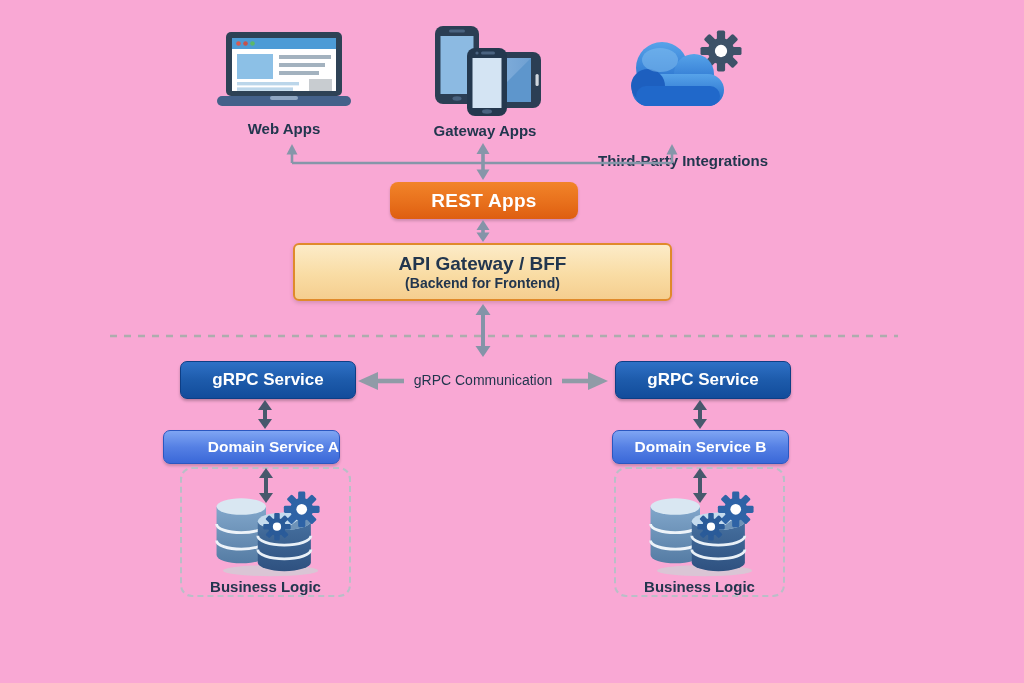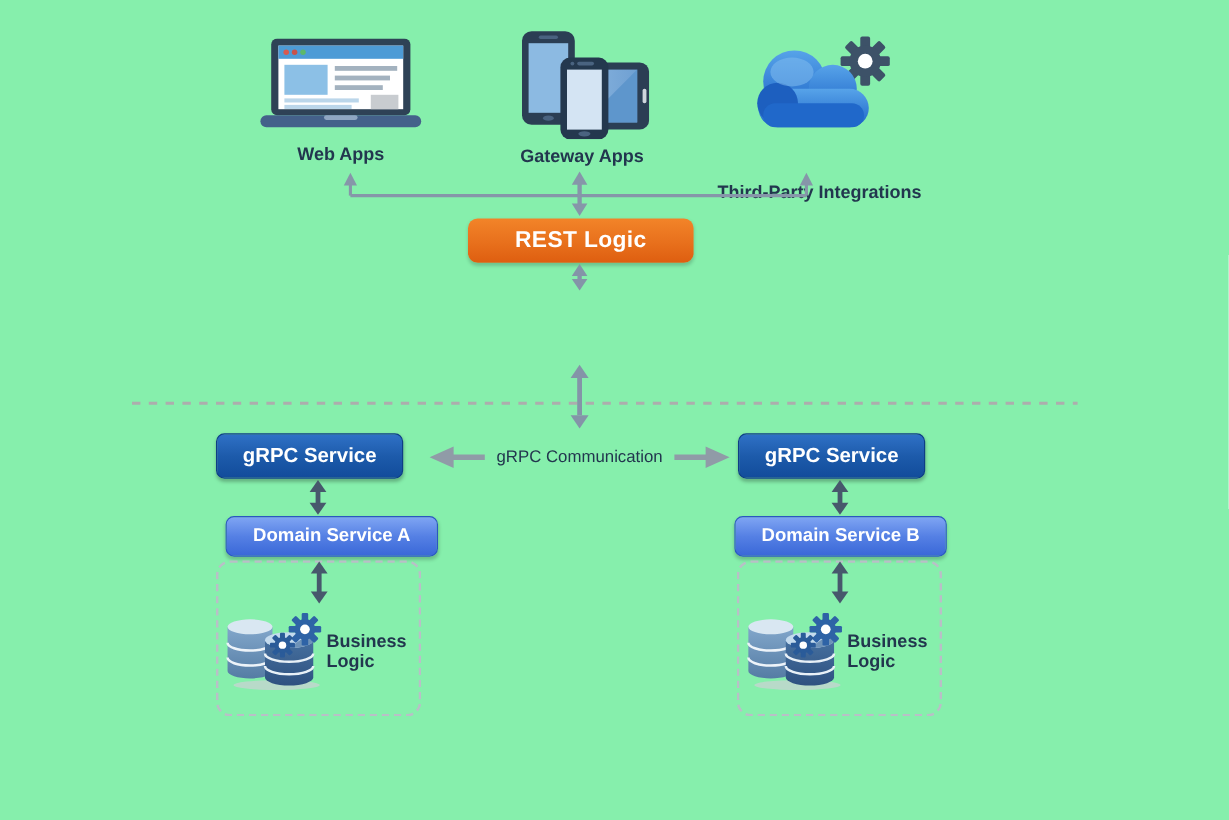--- a/index.html
+++ b/index.html
@@ -1,17 +1,17 @@
 <!DOCTYPE html>
 <html><head>
 <meta charset="utf-8">
 <style>
   html,body{margin:0;padding:0;background:#fff;}
   .canvas{
-    position:relative;width:1024px;height:683px;background:#86efac;
+    position:relative;width:1024px;height:683px;background:#f9a8d4;
     overflow:hidden;font-family:"Liberation Sans", sans-serif;
   }
   .abs{position:absolute;}
   .client{display:flex;flex-direction:column;align-items:center;}
   .client-label{font-size:15px;font-weight:700;color:#22364E;margin-top:6px;white-space:nowrap;}
 
   .box{display:flex;flex-direction:column;align-items:center;justify-content:center;text-align:center;}
   .rest-box{
     left:390px;top:182px;width:188px;height:37px;border-radius:8px;
     background:linear-gradient(180deg,#F28429 0%,#E8701C 55%,#DE5E10 100%);
@@ -20,37 +20,37 @@
   .rest-box .t{color:#fff;font-size:19px;font-weight:700;letter-spacing:.3px;}
   .gateway-box{
     left:293px;top:243px;width:379px;height:58px;border-radius:6px;
     background:linear-gradient(180deg,#FCEBC8 0%,#F9DCA4 55%,#F5CE8F 100%);
     border:2px solid #E08A2B;box-sizing:border-box;
     box-shadow:0 2px 4px rgba(0,0,0,.15);
   }
   .gateway-title{color:#22364E;font-size:19px;font-weight:700;line-height:1.15;}
   .gateway-sub{color:#22364E;font-size:14px;font-weight:700;line-height:1.2;}
   .grpc-box{
-    width:156px;height:38px;border-radius:7px;
+    width:176px;height:38px;border-radius:7px;
     background:linear-gradient(180deg,#2F71C6 0%,#1D5BAB 50%,#124C9B 100%);
     border:1px solid #0E3E85;box-sizing:border-box;
     box-shadow:0 2px 3px rgba(0,0,0,.25);
   }
   .grpc-box .t{color:#fff;font-size:17px;font-weight:700;}
   .domain-box{
     width:177px;height:34px;border-radius:7px;
     background:linear-gradient(180deg,#7FA5F3 0%,#5580E4 50%,#3A68D8 100%);
     border:1.5px solid #2B57C0;box-sizing:border-box;
     box-shadow:0 2px 3px rgba(0,0,0,.2);
   }
   .domain-box .t{color:#fff;font-size:15.5px;font-weight:700;}
   .bl-box{
     width:171px;height:130px;border-radius:12px;
     border:2px dashed #B9BFC7;box-sizing:border-box;
-    display:flex;flex-direction:row;align-items:center;
+    display:flex;flex-direction:column;align-items:center;
     padding-top:22px;
   }
   .bl-label{color:#22364E;font-size:15px;font-weight:700;margin-top:0px;}
   .comm-label{
     left:395px;top:372px;width:176px;text-align:center;
     color:#22364E;font-size:14px;font-weight:400;white-space:nowrap;
   }
   svg{display:block;}
   .overlay{position:absolute;left:0;top:0;pointer-events:none;}
 </style>
@@ -144,33 +144,37 @@
         <rect x="14" y="44" width="92" height="32" rx="16" fill="url(#cloudGrad)"></rect>
         <circle cx="30" cy="56" r="17" fill="#1D5FBF"></circle>
         <rect x="18" y="56" width="84" height="20" rx="10" fill="#2068CA"></rect>
         <ellipse cx="42" cy="30" rx="18" ry="12" fill="#7FBCEF" opacity="0.55"></ellipse>
       </g>
     </svg>
     <div class="client-label">Third-Party Integrations</div>
   </div>
 
   <div class="abs box rest-box">
-    <div class="t">REST Logic</div>
-  </div>
-
+    <div class="t">REST Apps</div>
+  </div>
+
+  <div class="abs box gateway-box">
+    <div class="gateway-title">API Gateway / BFF</div>
+    <div class="gateway-sub">(Backend for Frontend)</div>
+  </div>
 
   <div class="abs box grpc-box" style="left:180px;top:361px;">
     <div class="t">gRPC Service</div>
   </div>
   <div class="abs box grpc-box" style="left:615px;top:361px;">
     <div class="t">gRPC Service</div>
   </div>
   <div class="abs comm-label">gRPC Communication</div>
 
-  <div class="abs box domain-box" style="left:188px;top:430px;">
+  <div class="abs box domain-box" style="left:163px;top:430px;align-items:flex-end;">
     <div class="t">Domain Service A</div>
   </div>
   <div class="abs box domain-box" style="left:612px;top:430px;text-align:right;">
     <div class="t">Domain Service B</div>
   </div>
 
   <div class="abs bl-box" style="left:180px;top:467px;">
     <svg width="130" height="93" viewBox="0 0 130 95">
       <ellipse cx="70" cy="87" rx="52" ry="6" fill="#CDD2D6" opacity="0.7"></ellipse>
       <g>

